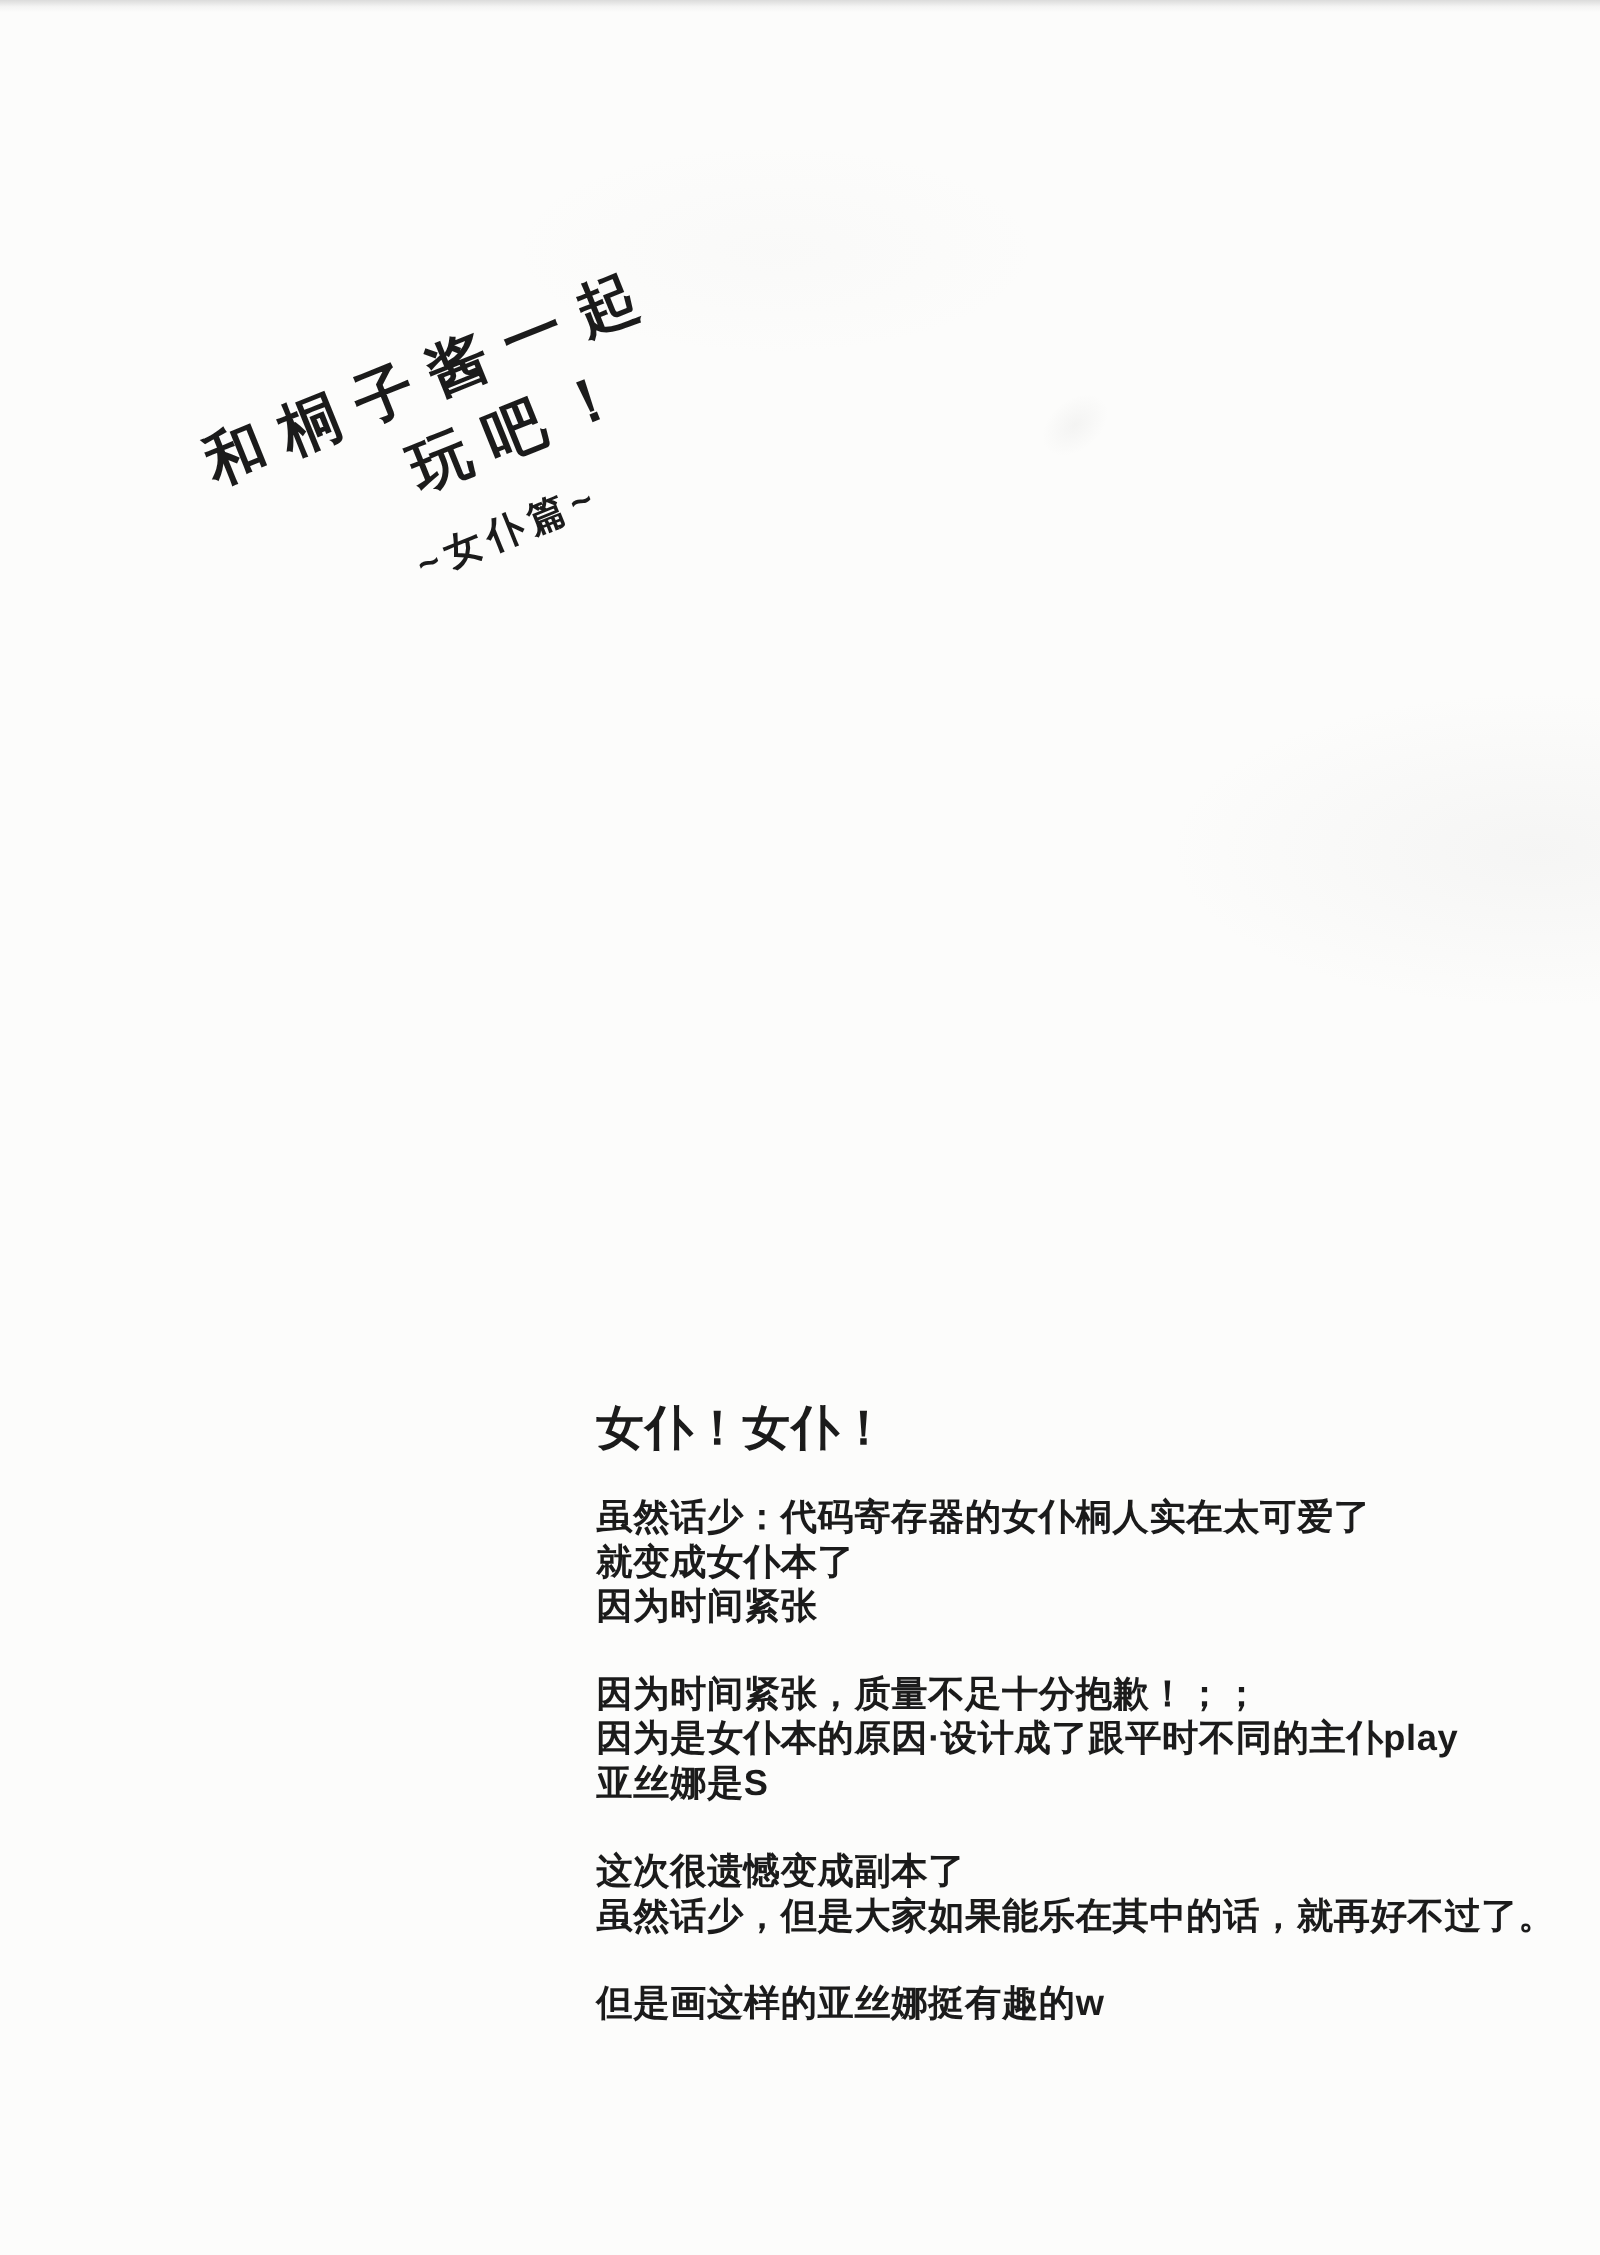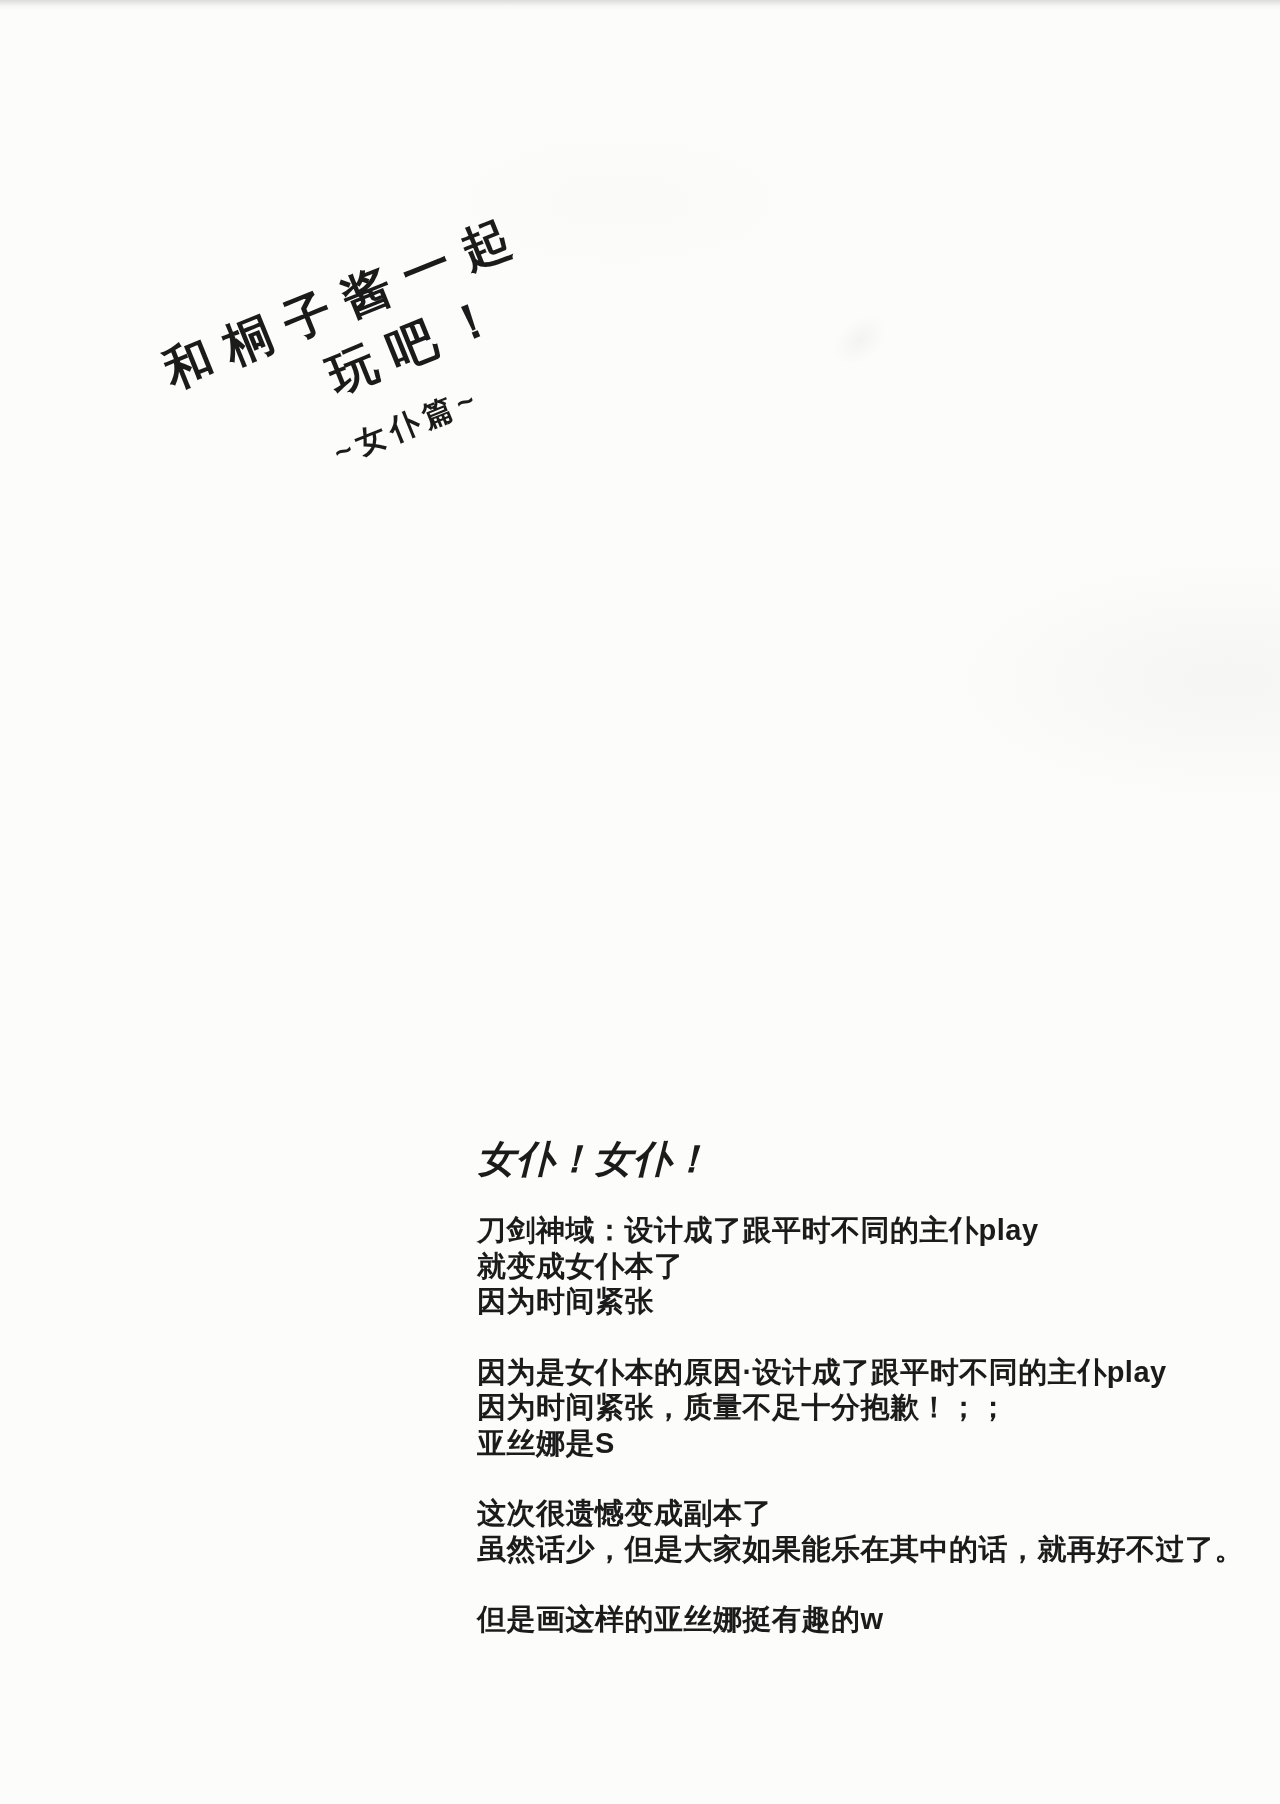--- a/index.html
+++ b/index.html
@@ -54,22 +54,21 @@
   }
 
   
   .afterword{
     position:absolute;left:477px;top:1122px;width:800px;
     color:var(--ink);
   }
   .afterword-heading{
     font-size:38px;line-height:42px;font-weight:900;
     letter-spacing:1px;
-    margin:16px 0 33px 0;
-    font-style:italic;
+    margin:0 0 33px 0;
   }
   .paragraph{
     margin:0 0 35px 0;
   }
   .paragraph:last-child{margin-bottom:0;}
   .text-line{
     font-size:29px;line-height:35.5px;font-weight:bold;
     letter-spacing:0.5px;
     white-space:nowrap;
   }
@@ -85,28 +84,28 @@
   <div class="title-block">
     <div class="title-line1">和桐子酱一起</div>
     <div class="title-line2">玩吧！</div>
     <div class="title-line3">~女仆篇~</div>
   </div>
 
   <div class="afterword">
     <h1 class="afterword-heading">女仆！女仆！</h1>
 
     <div class="paragraph">
-      <div class="text-line">刀剑神域：设计成了跟平时不同的主仆play</div>
+      <div class="text-line">虽然话少：代码寄存器的女仆桐人实在太可爱了</div>
       <div class="text-line">就变成女仆本了</div>
       <div class="text-line">因为时间紧张</div>
     </div>
 
     <div class="paragraph">
+      <div class="text-line">因为时间紧张，质量不足十分抱歉！；；</div>
       <div class="text-line">因为是女仆本的原因·设计成了跟平时不同的主仆play</div>
-      <div class="text-line">因为时间紧张，质量不足十分抱歉！；；</div>
       <div class="text-line">亚丝娜是S</div>
     </div>
 
     <div class="paragraph">
       <div class="text-line">这次很遗憾变成副本了</div>
       <div class="text-line">虽然话少，但是大家如果能乐在其中的话，就再好不过了。</div>
     </div>
 
     <div class="paragraph">
       <div class="text-line">但是画这样的亚丝娜挺有趣的w</div>

